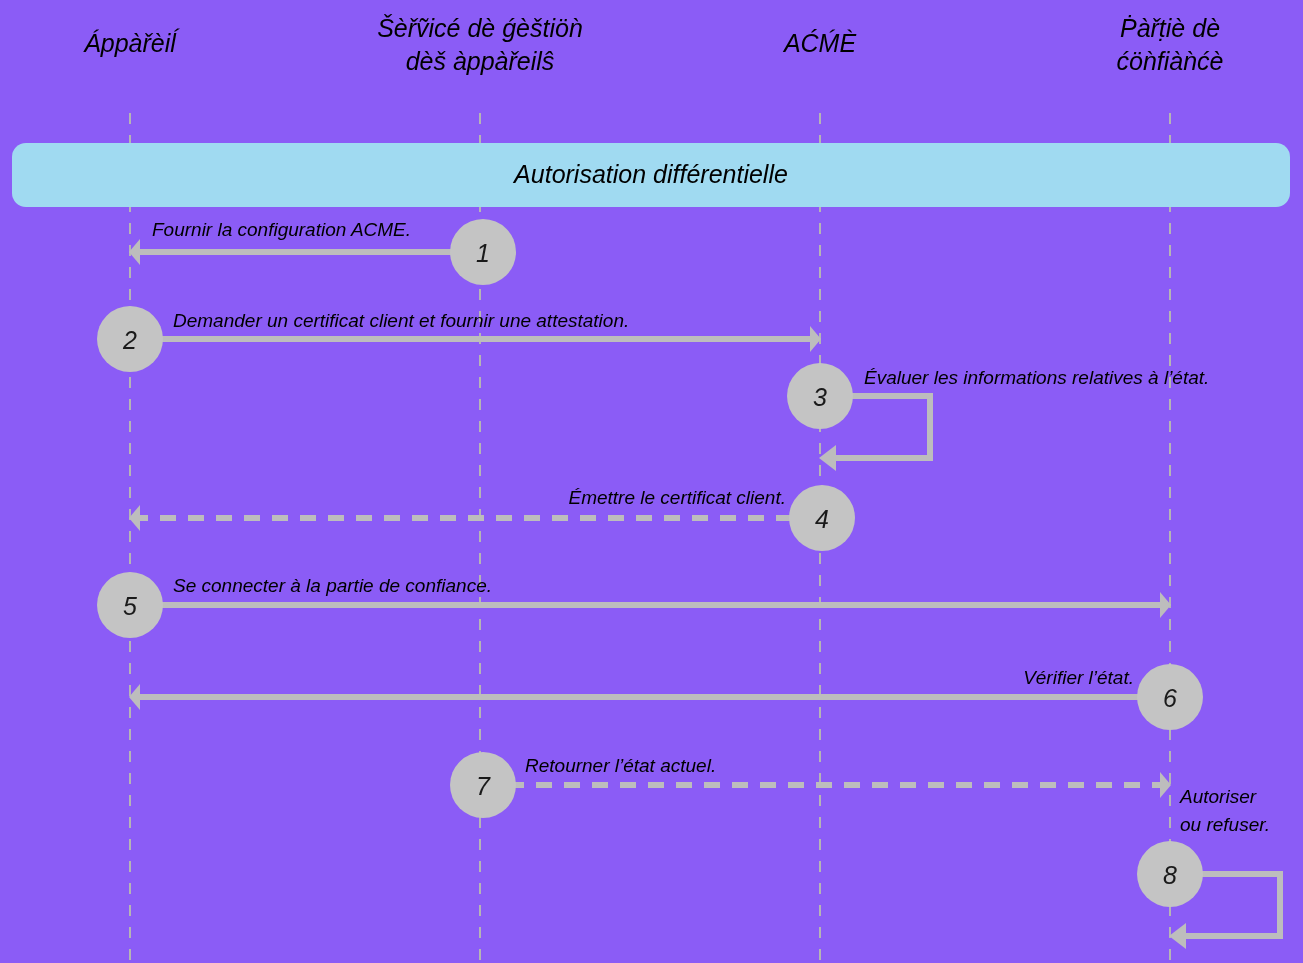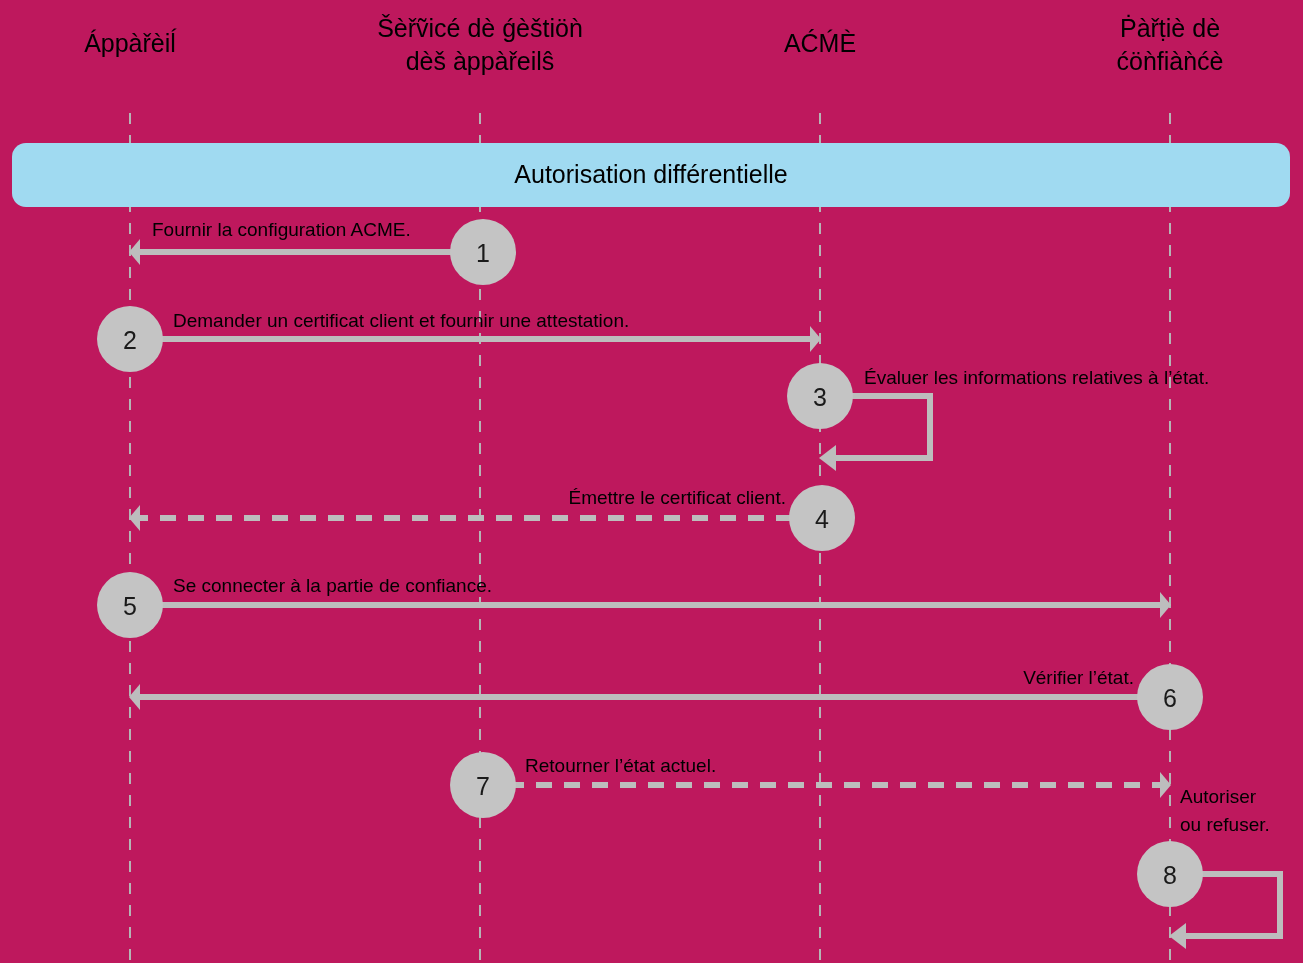--- a/index.html
+++ b/index.html
@@ -8,22 +8,23 @@
     background: #ffffff;
   }
   body {
     font-family: "Liberation Sans", sans-serif;
     -webkit-font-smoothing: antialiased;
   }
   #canvas {
     position: relative;
     width: 1303px;
     height: 963px;
-    background: #be185d;
+    background: #8b5cf6;
     overflow: hidden;
+    font-style: italic;
   }
   svg#diagram {
     position: absolute;
     left: 0;
     top: 0;
     width: 1303px;
     height: 963px;
   }
   .lifeline-label {
     font-family: "Liberation Sans", sans-serif;

